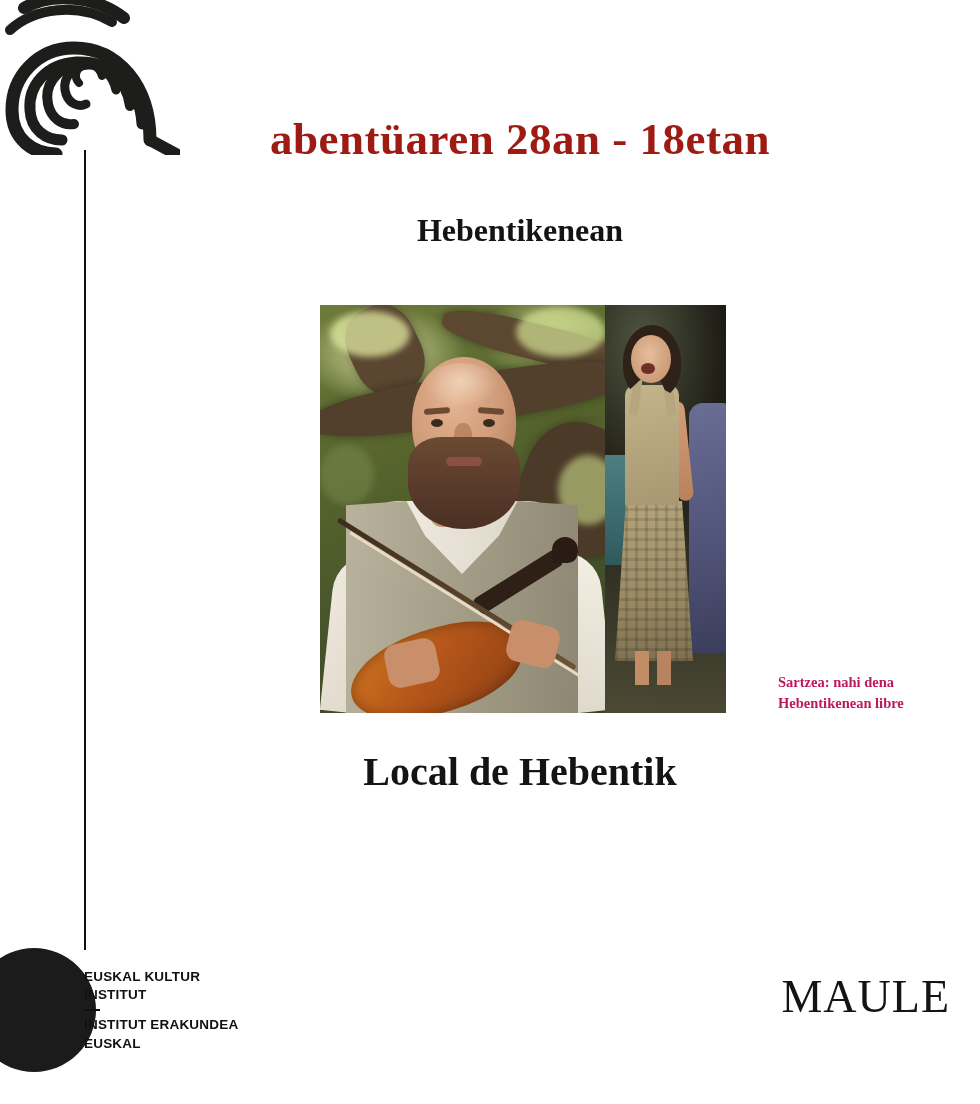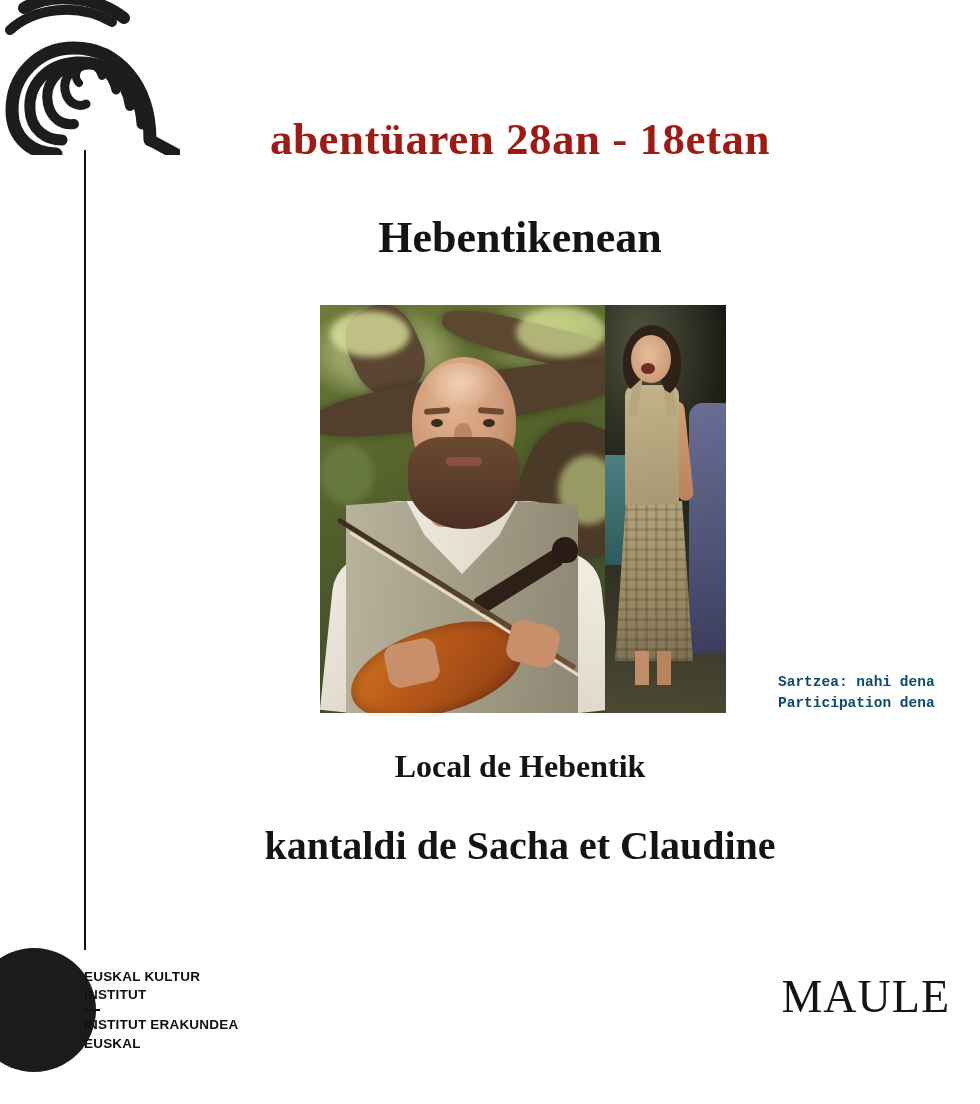--- a/index.html
+++ b/index.html
@@ -63,21 +63,21 @@
     white-space: nowrap;
   }
   .headline-black-2 {
     position: absolute;
     left: 90px;
     top: 212px;
     width: 860px;
     text-align: center;
     color: #141414;
     font-weight: bold;
-    font-size: 44px;
+    font-size: 32px;
     white-space: nowrap;
   }
 
   
   .photo {
     position: absolute;
     left: 320px;
     top: 305px;
     width: 406px;
     height: 408px;
@@ -355,35 +355,35 @@
     width: 26px; height: 110px;
     background: linear-gradient(180deg, #4d7f82, #2f5a5d);
   }
 
   
   .sidenote {
     position: absolute;
     left: 778px;
     top: 672px;
     width: 190px;
-    font-family: Liberation Mono, monospace;
+    font-family: Liberation Serif, serif;
     font-weight: bold;
     font-size: 14.5px;
     line-height: 1.45;
-    color: #0c4a6e;
+    color: #be185d;
   }
 
   
   .lower-1 {
     position: absolute;
     left: 90px; top: 748px;
     width: 860px;
     text-align: center;
     font-weight: bold;
-    font-size: 32px;
+    font-size: 40px;
     color: #141414;
     white-space: nowrap;
   }
   .lower-2 {
     position: absolute;
     left: 90px; top: 822px;
     width: 860px;
     text-align: center;
     font-weight: bold;
     font-size: 40px;
@@ -529,25 +529,24 @@
       <div class="w-hair"></div>
       <div class="w-head"></div>
       <div class="w-mouth"></div>
       <div class="w-leg"></div>
       <div class="w-leg2"></div>
     </div>
   </div>
 
   <div class="sidenote">
     <div>Sartzea: nahi dena</div>
-    <div>Participation dena</div>
+    <div>Hebentikenean libre</div>
   </div>
 
   <div class="lower-1">Local de Hebentik</div>
-  <div class="lower-2">kantaldi de Sacha et Claudine</div>
   <div class="lower-4">MAULE</div>
 
   <div class="logo-circle"></div>
   <div class="logo-text">
     <div>EUSKAL KULTUR</div>
     <div>INSTITUT</div>
     <span class="sep"></span>
     <div>INSTITUT ERAKUNDEA</div>
     <div>EUSKAL</div>
   </div>

